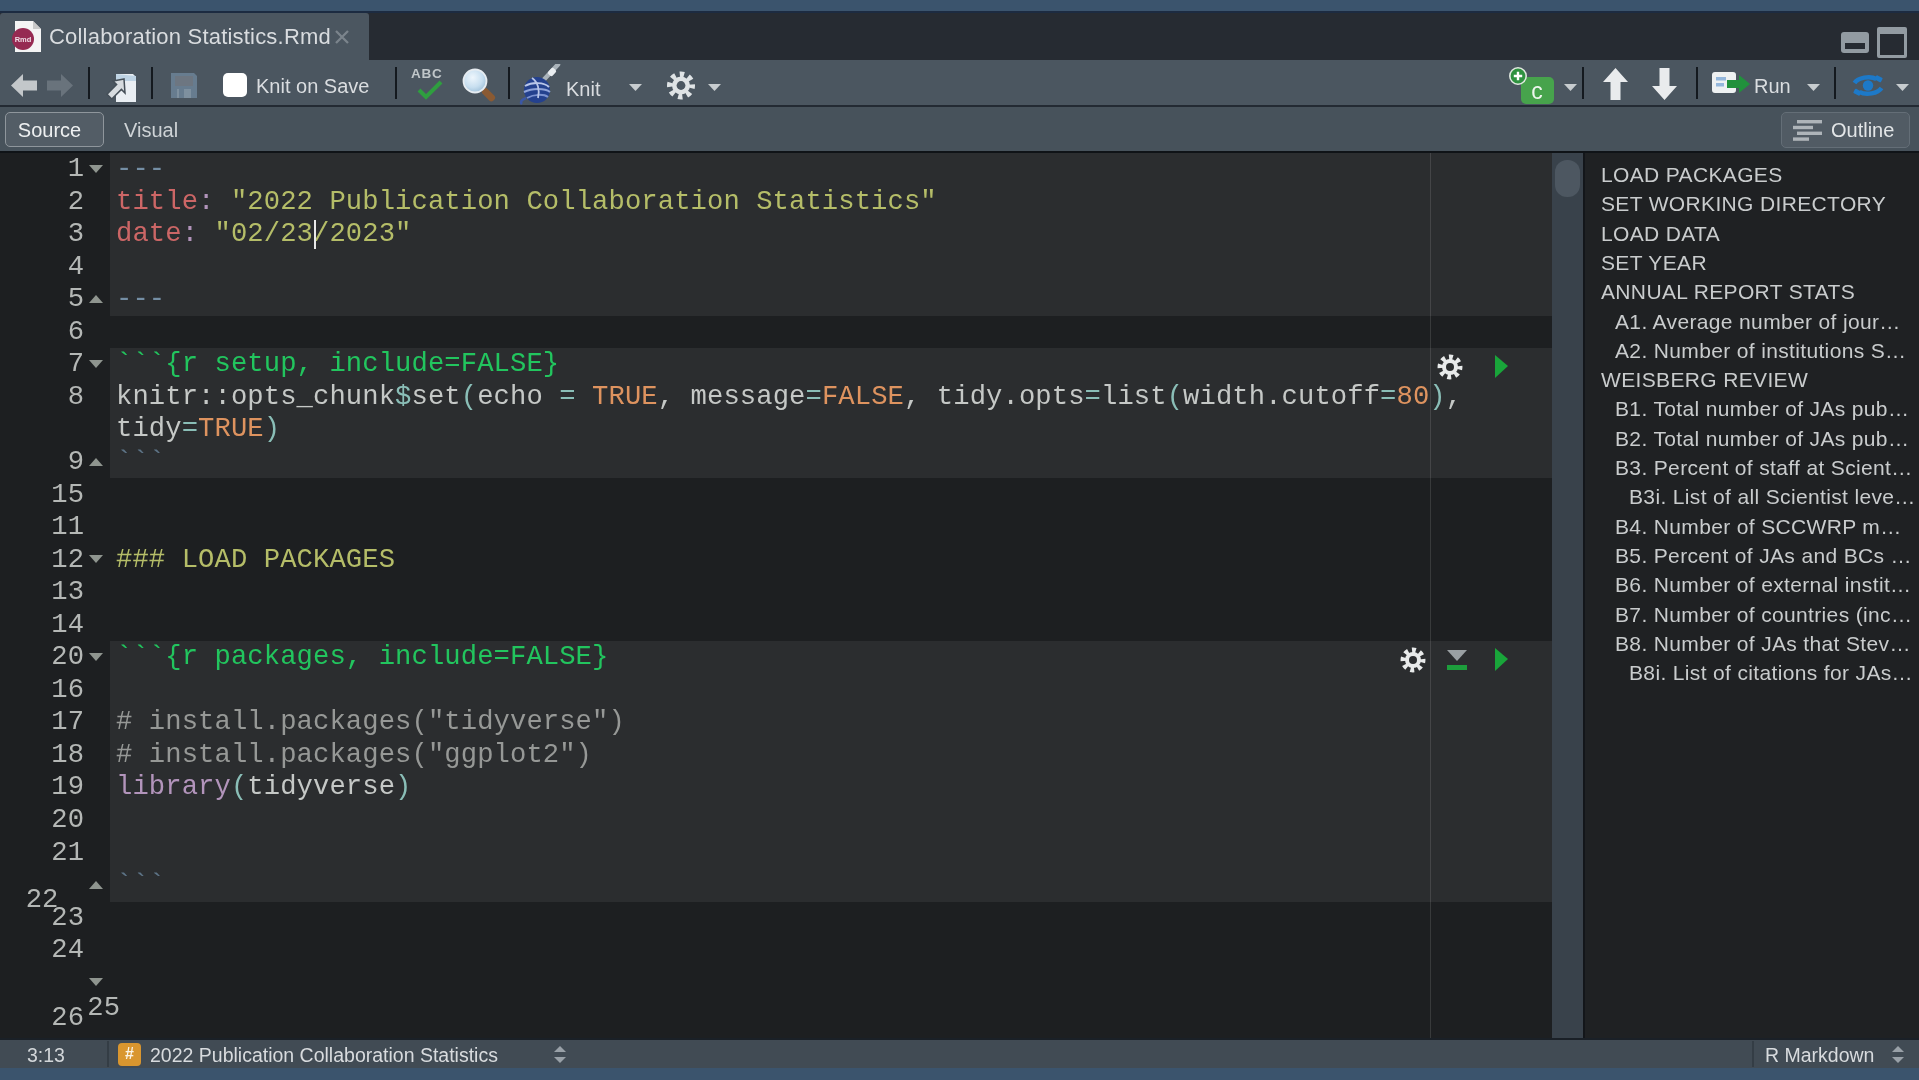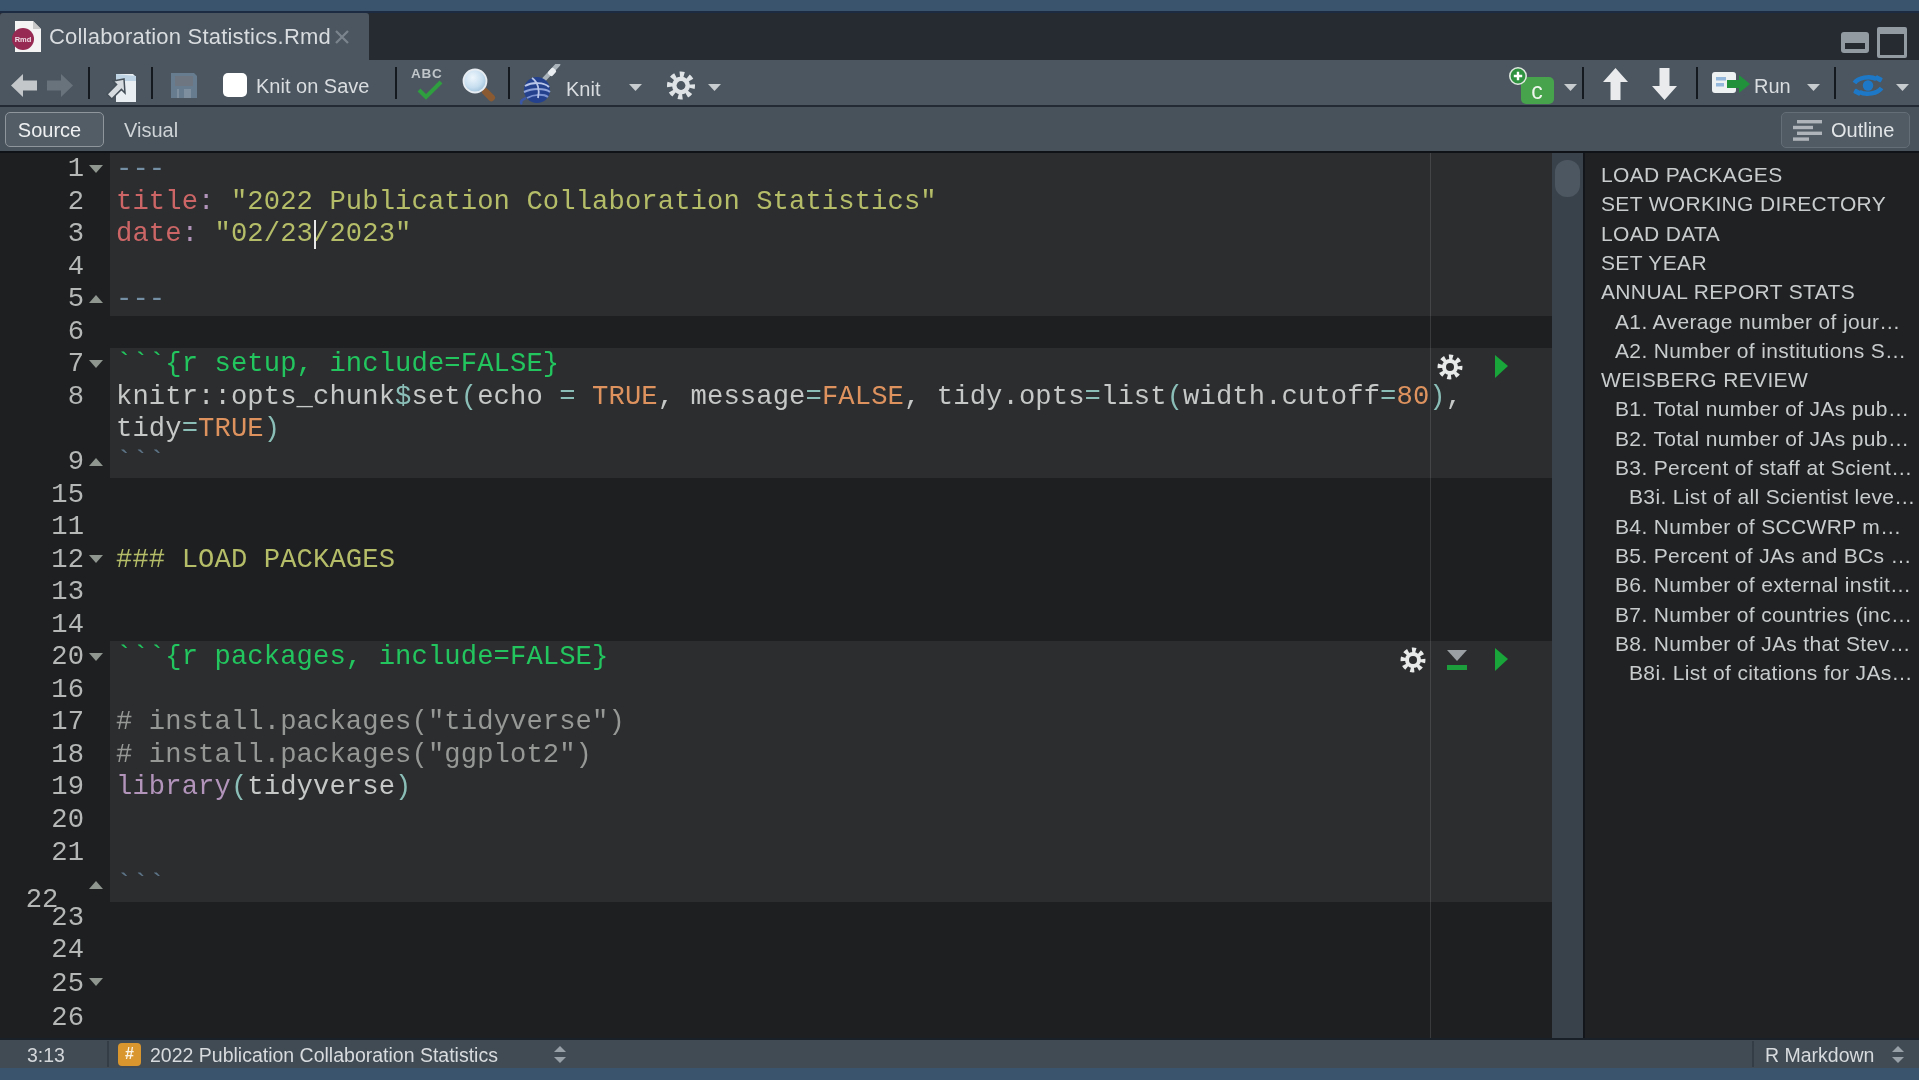--- a/index.html
+++ b/index.html
@@ -206,21 +206,21 @@
   <div class="ln" style="top:488.25px;">20</div>
   <div class="ln" style="top:520.8px;">16</div>
   <div class="ln" style="top:553.35px;">17</div>
   <div class="ln" style="top:585.9px;">18</div>
   <div class="ln" style="top:618.45px;">19</div>
   <div class="ln" style="top:651px;">20</div>
   <div class="ln" style="top:683.55px;">21</div>
   <div class="ln" style="top:731px;text-align:center;">22</div>
   <div class="ln" style="top:748.65px;">23</div>
   <div class="ln" style="top:781.2px;">24</div>
-  <div class="ln" style="top:815px;">25</div>
+  <div class="ln" style="top:839px;margin-left:36px;">25</div>
   <div class="ln" style="top:849px;">26</div>
 
   <svg class="abs" style="left:88px;top:11px;" width="16" height="10">
       <path d="M1 1 L15 1 L8 9 Z" fill="#8f958f"></path>
     </svg>
   <svg class="abs" style="left:88px;top:141px;" width="16" height="10">
       <path d="M1 9 L15 9 L8 1 Z" fill="#8f958f"></path>
     </svg>
   <svg class="abs" style="left:88px;top:206px;" width="16" height="10">
       <path d="M1 1 L15 1 L8 9 Z" fill="#8f958f"></path>

